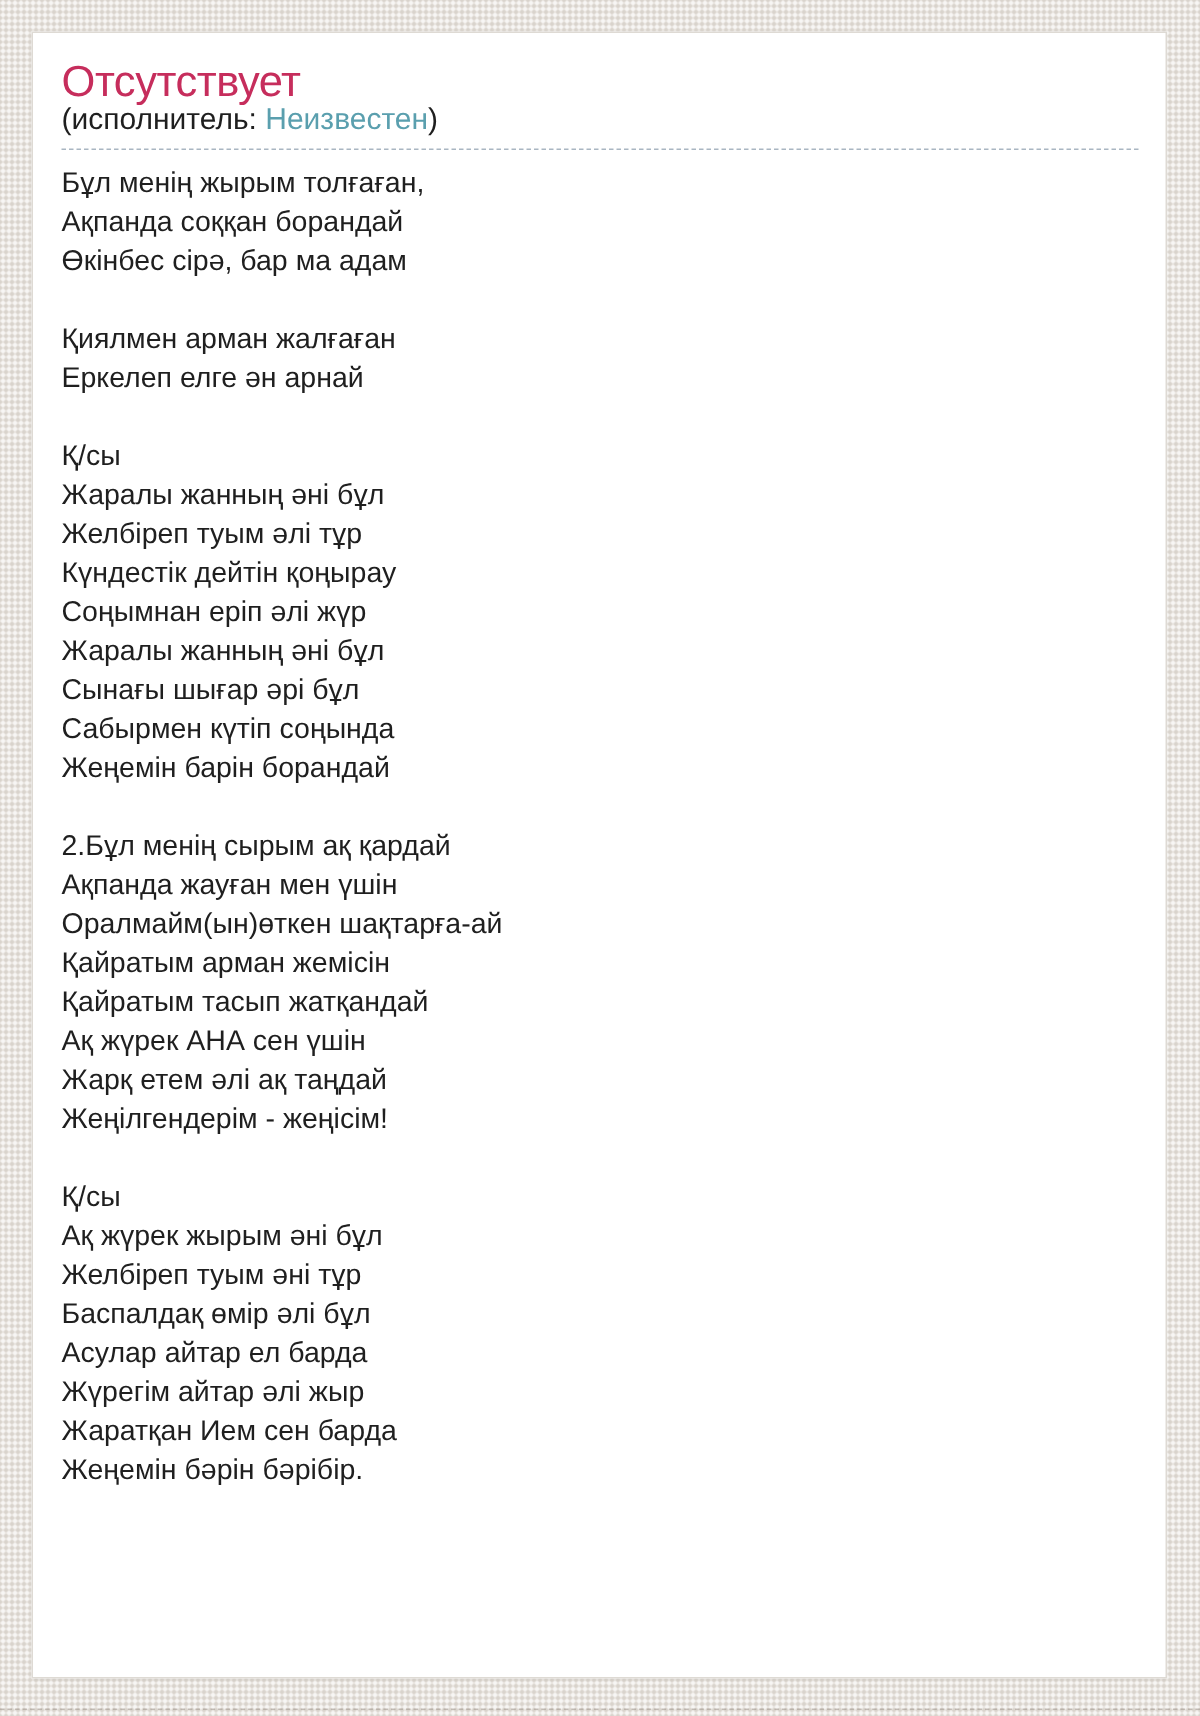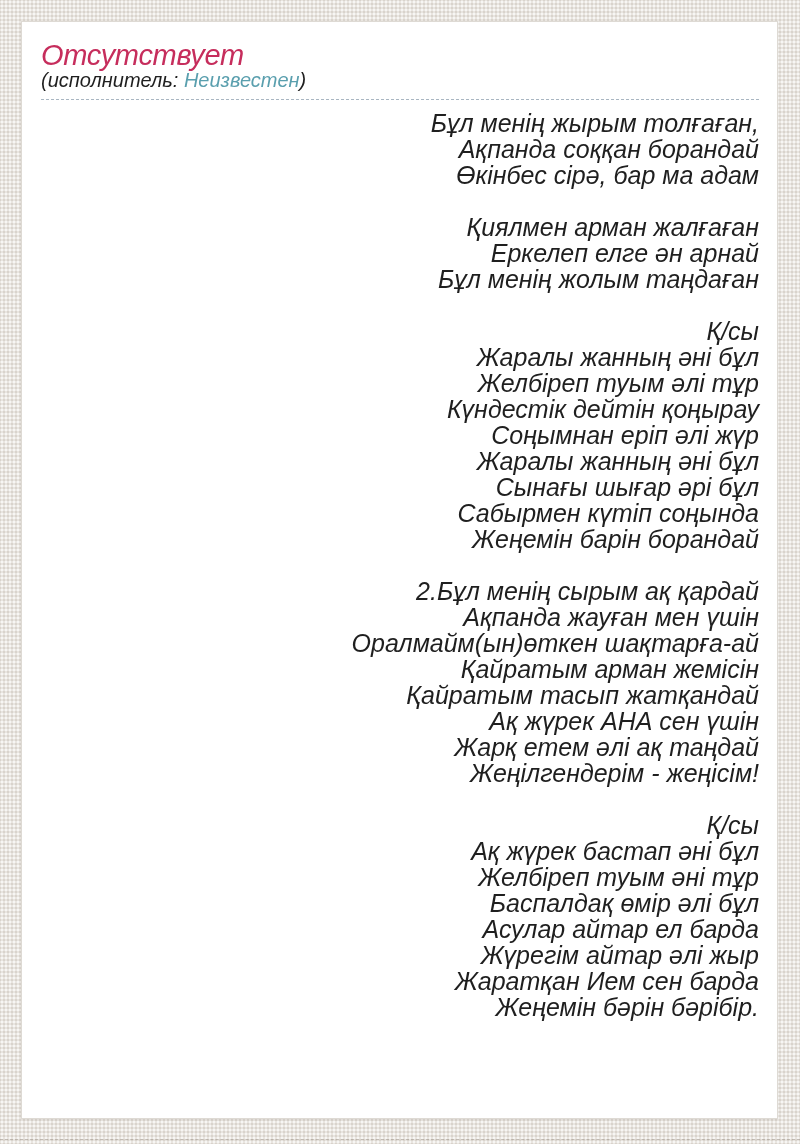--- a/index.html
+++ b/index.html
@@ -1,15 +1,15 @@
 <!DOCTYPE html>
 <html><head>
 <meta charset="utf-8">
 <style>
-  * { box-sizing: border-box; font-style: italic; }
+  * { box-sizing: border-box; }
   html, body { margin: 0; padding: 0; }
   body {
     width: 800px;
     height: 1144px;
     position: relative;
     font-family: "Liberation Sans", sans-serif;
     background-color: #e9e5e0;
     background-image:
       radial-gradient(rgba(255,255,255,0.65) 1px, transparent 1.2px),
       radial-gradient(rgba(178,170,160,0.30) 1px, transparent 1.2px);
@@ -44,24 +44,23 @@
     padding-bottom: 9px;
     border-bottom: 1px dashed #a9b6c2;
   }
   .artist-line a {
     color: #5a9fae;
     text-decoration: none;
     cursor: pointer;
   }
   .lyrics {
     margin-top: 10px;
-    font-size: 25px;
+    font-size: 19px;
     line-height: 26px;
     color: #1f1f1f;
-    text-align: right;
   }
   .stanza { margin-bottom: 26px; }
   .stanza:last-child { margin-bottom: 0; }
   .lyric-line { white-space: pre-wrap; }
   
   .bottom-seam {
     position: absolute;
     left: 0;
     bottom: 4px;
     width: 100%;
@@ -76,21 +75,20 @@
   <div class="artist-line"><span>(исполнитель: </span><a href="#">Неизвестен</a><span>)</span></div>
   <div class="lyrics">
       <div class="stanza">
         <div class="lyric-line">Бұл менің жырым толғаған,</div>
         <div class="lyric-line">Ақпанда соққан борандай</div>
         <div class="lyric-line">Өкінбес сірә, бар ма адам</div>
       </div>
       <div class="stanza">
         <div class="lyric-line">Қиялмен арман жалғаған</div>
         <div class="lyric-line">Еркелеп елге ән арнай</div>
-        <div class="lyric-line">Бұл менің жолым таңдаған</div>
       </div>
       <div class="stanza">
         <div class="lyric-line">Қ/сы</div>
         <div class="lyric-line">Жаралы жанның әні бұл</div>
         <div class="lyric-line">Желбіреп туым әлі тұр</div>
         <div class="lyric-line">Күндестік дейтін қоңырау</div>
         <div class="lyric-line">Соңымнан еріп әлі жүр</div>
         <div class="lyric-line">Жаралы жанның әні бұл</div>
         <div class="lyric-line">Сынағы шығар әрі бұл</div>
         <div class="lyric-line">Сабырмен күтіп соңында</div>
@@ -101,21 +99,21 @@
         <div class="lyric-line">Ақпанда жауған мен үшін</div>
         <div class="lyric-line">Оралмайм(ын)өткен шақтарға-ай</div>
         <div class="lyric-line">Қайратым арман жемісін</div>
         <div class="lyric-line">Қайратым тасып жатқандай</div>
         <div class="lyric-line">Ақ жүрек АНА сен үшін</div>
         <div class="lyric-line">Жарқ етем әлі ақ таңдай</div>
         <div class="lyric-line">Жеңілгендерім - жеңісім!</div>
       </div>
       <div class="stanza">
         <div class="lyric-line">Қ/сы</div>
-        <div class="lyric-line">Ақ жүрек бастап әні бұл</div>
+        <div class="lyric-line">Ақ жүрек жырым әні бұл</div>
         <div class="lyric-line">Желбіреп туым әні тұр</div>
         <div class="lyric-line">Баспалдақ өмір әлі бұл</div>
         <div class="lyric-line">Асулар айтар ел барда</div>
         <div class="lyric-line">Жүрегім айтар әлі жыр</div>
         <div class="lyric-line">Жаратқан Ием сен барда</div>
         <div class="lyric-line">Жеңемін бәрін бәрібір.</div>
       </div>
     </div>
 </div>
 

